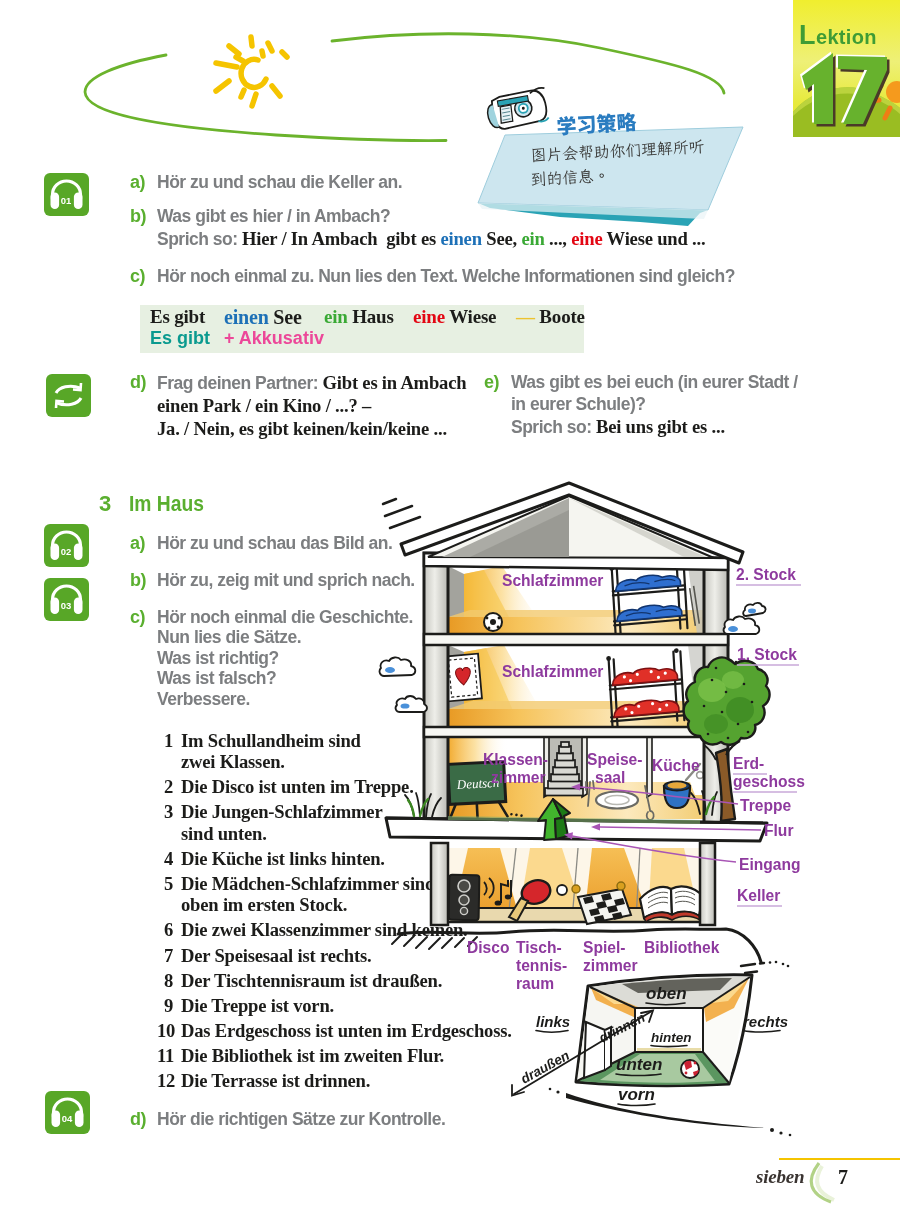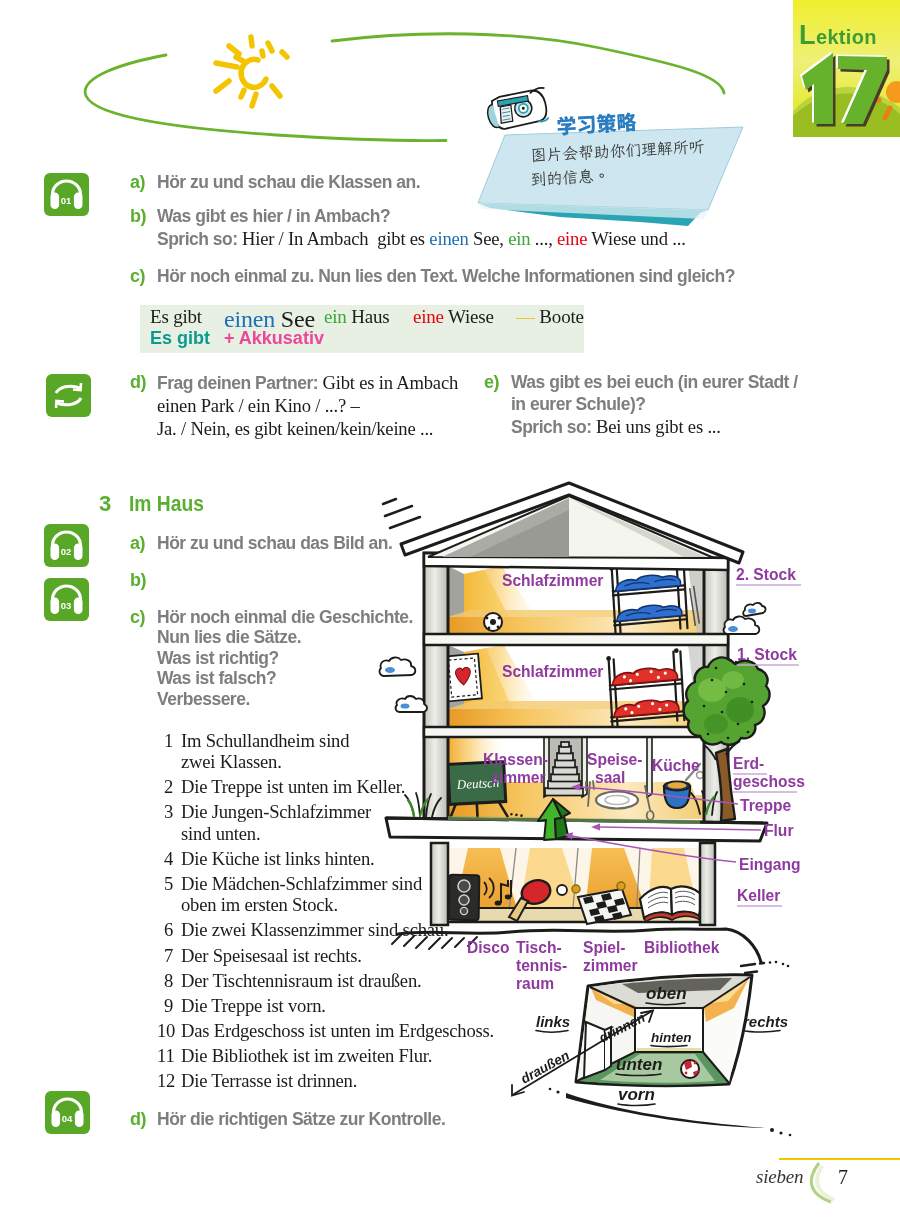--- a/index.html
+++ b/index.html
@@ -1,21 +1,21 @@
 <!DOCTYPE html>
 <html><head>
 <meta charset="utf-8">
 <style>
 html,body{margin:0;padding:0;}
 .page{position:relative;width:900px;height:1222px;background:#ffffff;overflow:hidden;
   font-family:"Liberation Sans",sans-serif;}
 .abs{position:absolute;}
 .g{color:#7c7e80;font-weight:bold;font-size:17.5px;letter-spacing:-0.5px;line-height:21.8px;}
 .lab{color:#5aaf2f;font-weight:bold;font-size:18px;}
-.ser{font-family:"Liberation Serif",serif;color:#1c1c1a;font-weight:normal;font-size:18.6px;letter-spacing:-0.2px;}
+.ser{font-family:"Liberation Serif",serif;color:#1c1c1a;font-weight:bold;font-size:18.6px;letter-spacing:-0.2px;}
 .icon{position:absolute;width:45px;height:43px;}
 </style>
 </head>
 <body>
 <div class="page">
 
 <svg class="abs" style="left:0px;top:0px" width="900" height="480" viewBox="0 0 900 480">
 
   <path d="M 166,55 C 118,64 85,77 85,92 C 86,114 158,127 276,135 C 340,139 410,141 446,140.5" fill="none" stroke="#6bb32c" stroke-width="2.8" stroke-linecap="round"></path>
 
@@ -104,32 +104,32 @@
       <g>
   <rect width="45" height="43" rx="6" fill="#58a727"></rect>
   <path d="M 8.5,26 L 8.5,21.5 A 14,13.5 0 0 1 36.5,21.5 L 36.5,26" fill="none" stroke="#fff" stroke-width="3.2"></path>
   <rect x="6.5" y="19.5" width="8.6" height="16.5" rx="4.3" fill="#fff"></rect>
   <rect x="29.9" y="19.5" width="8.6" height="16.5" rx="4.3" fill="#fff"></rect>
   <text x="16.8" y="31" font-size="9.5" fill="#fff" font-weight="bold" font-family="Liberation Sans">01</text>
 </g>
     </svg>
 
 <div class="abs g" style="left:130px;top:172px"><span class="lab">a)</span></div>
-<div class="abs g" style="left:157px;top:172px">Hör zu und schau die Klassen an.</div>
+<div class="abs g" style="left:157px;top:172px">Hör zu und schau die Keller an.</div>
 
 <div class="abs g" style="left:130px;top:206px"><span class="lab">b)</span></div>
 <div class="abs g" style="left:157px;top:206px">Was gibt es hier / in Ambach?<br>
 Sprich so: <span class="ser">Hier / In Ambach&nbsp; gibt es <span style="color:#1d70b7">einen</span> See, <span style="color:#3aa935">ein</span> ..., <span style="color:#e30613">eine</span> Wiese und ...</span></div>
 
 <div class="abs g" style="left:130px;top:266px"><span class="lab">c)</span></div>
 <div class="abs g" style="left:157px;top:266px">Hör noch einmal zu. Nun lies den Text. Welche Informationen sind gleich?</div>
 
 <div class="abs" style="left:140px;top:305px;width:444px;height:48px;background:#e7f0e2"></div>
 <div class="abs ser" style="left:150px;top:306px;font-size:19px">Es gibt</div>
-<div class="abs ser" style="left:224px;top:306px;font-size:24px"><span style="color:#1d70b7">einen</span> See</div>
+<div class="abs ser" style="left:224px;top:306px;font-size:20px"><span style="color:#1d70b7">einen</span> See</div>
 <div class="abs ser" style="left:324px;top:306px;font-size:19px"><span style="color:#3aa935">ein</span> Haus</div>
 <div class="abs ser" style="left:413px;top:306px;font-size:19px"><span style="color:#e30613">eine</span> Wiese</div>
 <div class="abs ser" style="left:516px;top:306px;font-size:19px"><span style="color:#ecc32f">—</span> Boote</div>
 <div class="abs" style="left:150px;top:328px;font-size:18px;font-weight:bold;color:#0a9a8f">Es gibt</div>
 <div class="abs" style="left:224px;top:328px;font-size:18px;font-weight:bold;color:#ec4899">+ Akkusativ</div>
 
 <svg class="icon" style="left:46px;top:374px" viewBox="0 0 45 43">
       <g>
   <rect width="45" height="43" rx="6" fill="#58a727"></rect>
   <path d="M 10,19 C 13,13 24,10 34,14" fill="none" stroke="#fff" stroke-width="3"></path>
@@ -169,35 +169,36 @@
   <rect x="6.5" y="19.5" width="8.6" height="16.5" rx="4.3" fill="#fff"></rect>
   <rect x="29.9" y="19.5" width="8.6" height="16.5" rx="4.3" fill="#fff"></rect>
   <text x="16.8" y="31" font-size="9.5" fill="#fff" font-weight="bold" font-family="Liberation Sans">03</text>
 </g>
     </svg>
 
 <div class="abs g" style="left:130px;top:533px"><span class="lab">a)</span></div>
 <div class="abs g" style="left:157px;top:533px">Hör zu und schau das Bild an.</div>
 
 <div class="abs g" style="left:130px;top:570px"><span class="lab">b)</span></div>
+<div class="abs g" style="left:157px;top:570px">Hör zu, zeig mit und sprich nach.</div>
 
 <div class="abs g" style="left:130px;top:607px"><span class="lab">c)</span></div>
 <div class="abs g" style="left:157px;top:607px;line-height:20.4px" id="c3">Hör noch einmal die Geschichte.<br>
 Nun lies die Sätze.<br>
 Was ist richtig?<br>
 Was ist falsch?<br>
 Verbessere.</div>
 
 <div class="abs ser" style="left:157px;top:729.5px;font-size:18.6px;line-height:21.5px;letter-spacing:-0.2px" id="list">
 <div style="margin-bottom:3.6px"><span class="num">1</span><span class="txt">Im Schullandheim sind<br>zwei Klassen.</span></div>
-<div style="margin-bottom:3.6px"><span class="num">2</span><span class="txt">Die Treppe ist unten im Keller.</span></div>
+<div style="margin-bottom:3.6px"><span class="num">2</span><span class="txt">Die Disco ist unten im Treppe.</span></div>
 <div style="margin-bottom:3.6px"><span class="num">3</span><span class="txt">Die Jungen-Schlafzimmer<br>sind unten.</span></div>
 <div style="margin-bottom:3.6px"><span class="num">4</span><span class="txt">Die Küche ist links hinten.</span></div>
 <div style="margin-bottom:3.6px"><span class="num">5</span><span class="txt">Die Mädchen-Schlafzimmer sind<br>oben im ersten Stock.</span></div>
-<div style="margin-bottom:3.6px"><span class="num">6</span><span class="txt">Die zwei Klassenzimmer sind schau.</span></div>
+<div style="margin-bottom:3.6px"><span class="num">6</span><span class="txt">Die zwei Klassenzimmer sind keinen.</span></div>
 <div style="margin-bottom:3.6px"><span class="num">7</span><span class="txt">Der Speisesaal ist rechts.</span></div>
 <div style="margin-bottom:3.6px"><span class="num">8</span><span class="txt">Der Tischtennisraum ist draußen.</span></div>
 <div style="margin-bottom:3.6px"><span class="num">9</span><span class="txt">Die Treppe ist vorn.</span></div>
 <div style="margin-bottom:3.6px"><span class="num">10</span><span class="txt">Das Erdgeschoss ist unten im Erdgeschoss.</span></div>
 <div style="margin-bottom:3.6px"><span class="num">11</span><span class="txt">Die Bibliothek ist im zweiten Flur.</span></div>
 <div style="margin-bottom:3.6px"><span class="num">12</span><span class="txt">Die Terrasse ist drinnen.</span></div>
 </div>
 
 <svg class="icon" style="left:45px;top:1091px" viewBox="0 0 45 43">
       <g>

